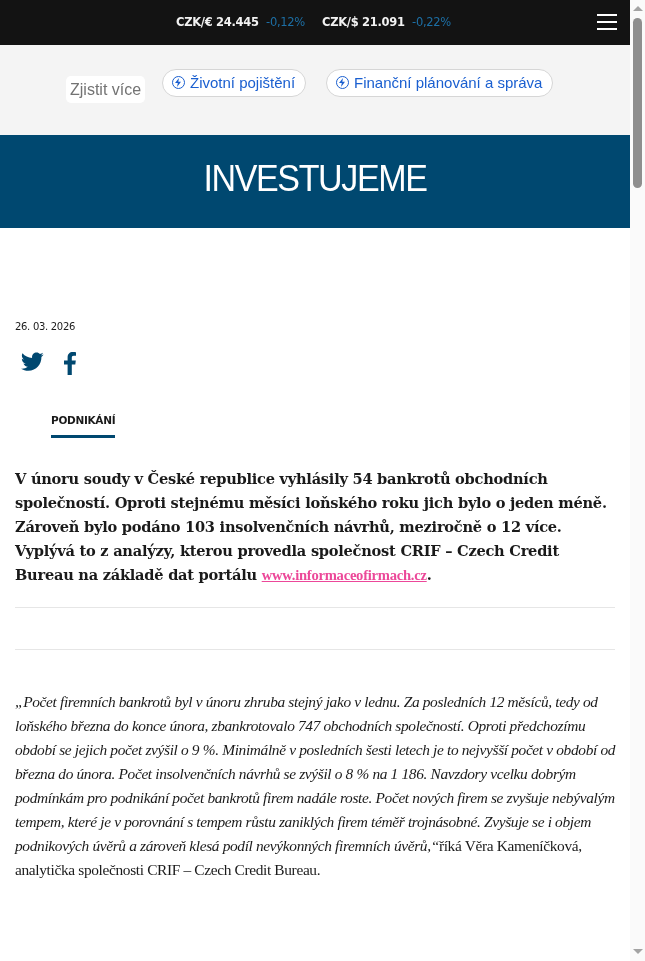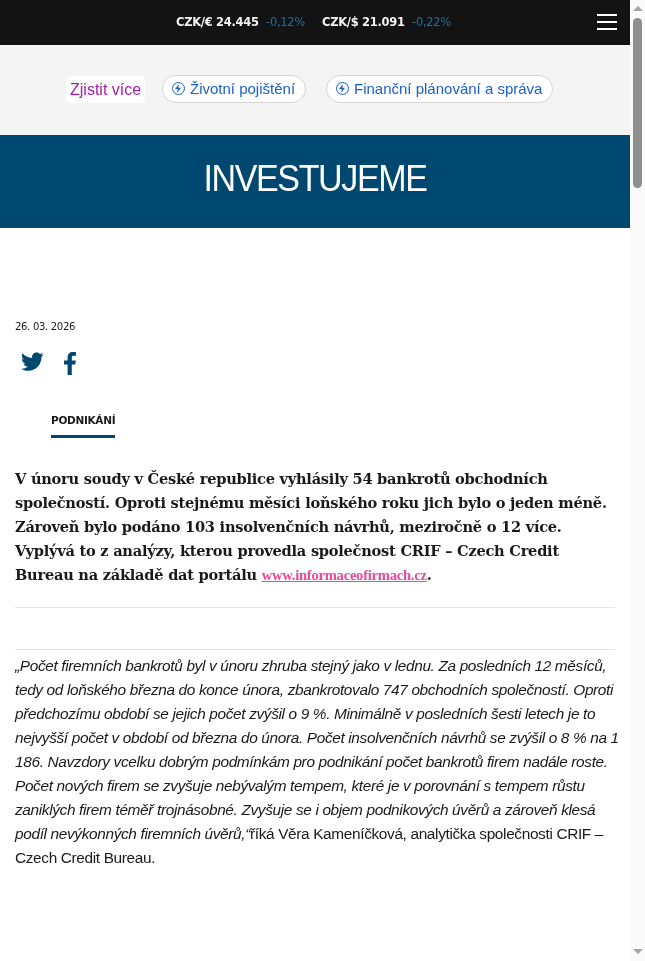--- a/index.html
+++ b/index.html
@@ -16,22 +16,22 @@
     .ticker-eur { left: 176px; }
     .ticker-usd { left: 322px; }
     .hamburger { position: absolute; left: 597px; top: 13px; width: 20px; height: 18px; cursor: pointer; }
     .hamburger span { position: absolute; left: 0; width: 20px; height: 2px; background: #fff; }
     .hamburger span:nth-child(1) { top: 1px; }
     .hamburger span:nth-child(2) { top: 8px; }
     .hamburger span:nth-child(3) { top: 15px; }
 
     
     .chips { position: absolute; left: 0; top: 45px; width: 630px; height: 90px; background: #f4f4f4; }
-    .chip-label { position: absolute; left: 66px; top: 76px; height: 27px; padding: 0 4px; background: #fff; border-radius: 5px; font-size: 16px; color: #a21caf; line-height: 27px; }
-    .chip { position: absolute; top: 75px; height: 28px; border: 1px solid #d6d6d6; border-radius: 14px; background: #fff; color: #1a5fd0; font-size: 15px; line-height: 26px; padding: 0 10px 0 9px; white-space: nowrap; cursor: pointer; }
+    .chip-label { position: absolute; left: 66px; top: 76px; height: 27px; padding: 0 4px; background: #fff; border-radius: 5px; font-size: 16px; color: #737373; line-height: 27px; }
+    .chip { position: absolute; top: 69px; height: 28px; border: 1px solid #d6d6d6; border-radius: 14px; background: #fff; color: #1a5fd0; font-size: 15px; line-height: 26px; padding: 0 10px 0 9px; white-space: nowrap; cursor: pointer; }
     .chip .bolt { display: inline-block; width: 13px; height: 13px; border: 1.6px solid #1a5fd0; border-radius: 50%; position: relative; vertical-align: -1px; margin-right: 5px; }
     .chip .bolt svg { position: absolute; left: 1px; top: 0.5px; }
     .chip-1 { left: 162px; }
     .chip-2 { left: 326px; }
 
     
     .banner { position: absolute; left: 0; top: 135px; width: 630px; height: 93px; background: #004870; }
     .logo { position: absolute; left: 0; width: 630px; top: 158px; text-align: center; color: #fff; font-family: "Liberation Sans", sans-serif; font-size: 37px; letter-spacing: -1.5px; font-weight: normal; transform: scaleX(0.92); }
 
     
@@ -42,21 +42,21 @@
     .share-fb { left: 64px; }
     .category { position: absolute; left: 15px; top: 414px; font-family: "DejaVu Sans", sans-serif; font-size: 10.5px; font-weight: bold; letter-spacing: -0.3px; color: #1a1a1a; padding-bottom: 9px; border-bottom: 3px solid #004870; cursor: pointer; margin-left: 36px; }
 
     .lead { position: absolute; left: 15px; top: 467px; width: 605px; font-family: "DejaVu Serif", serif; font-size: 14.6px; font-weight: bold; line-height: 24px; color: #1a1a1a; letter-spacing: -0.25px; }
     .lead a { color: #ec4899; text-decoration: underline; font-family: Liberation Serif, serif; }
 
     .divider { position: absolute; left: 15px; width: 600px; height: 1px; background: #e6e6e6; }
     .divider-1 { top: 607px; }
     .divider-2 { top: 649px; }
 
-    .quote { position: absolute; left: 15px; top: 654px; width: 605px; font-family: Liberation Sans, sans-serif; font-size: 15.4px; line-height: 24px; color: #1a1a1a; letter-spacing: -0.35px; }
+    .quote { position: absolute; left: 15px; top: 690px; width: 605px; font-family: Liberation Serif, serif; font-size: 15.4px; line-height: 24px; color: #1a1a1a; letter-spacing: -0.35px; }
     .quote i { font-style: italic; }
 
     
     .scrollbar { position: absolute; left: 630px; top: 0; width: 15px; height: 961px; background: #fafafa; }
     .scroll-up { position: absolute; left: 3px; top: 6px; width: 0; height: 0; border-left: 5px solid transparent; border-right: 5px solid transparent; border-bottom: 5px solid #a3a3a3; }
     .scroll-down { position: absolute; left: 3px; top: 949px; width: 0; height: 0; border-left: 5px solid transparent; border-right: 5px solid transparent; border-top: 5px solid #a3a3a3; }
     .scroll-thumb { position: absolute; left: 3px; top: 18px; width: 9px; height: 170px; background: #8e8e8e; border-radius: 5px; }
   </style>
 </head>
 <body>

